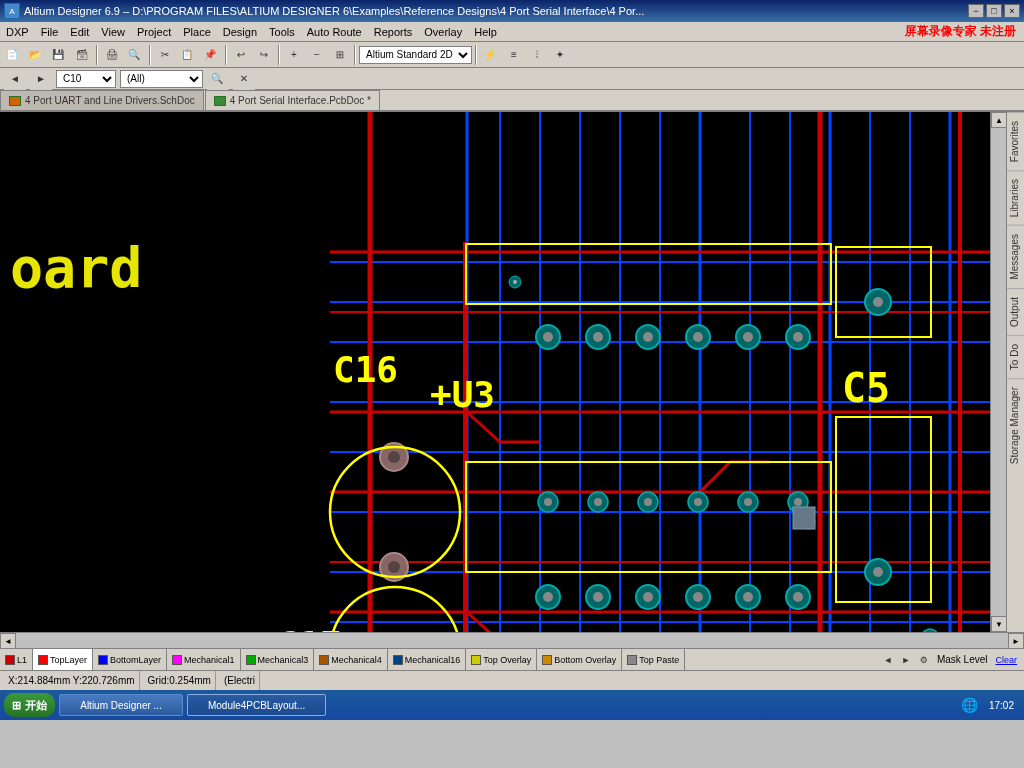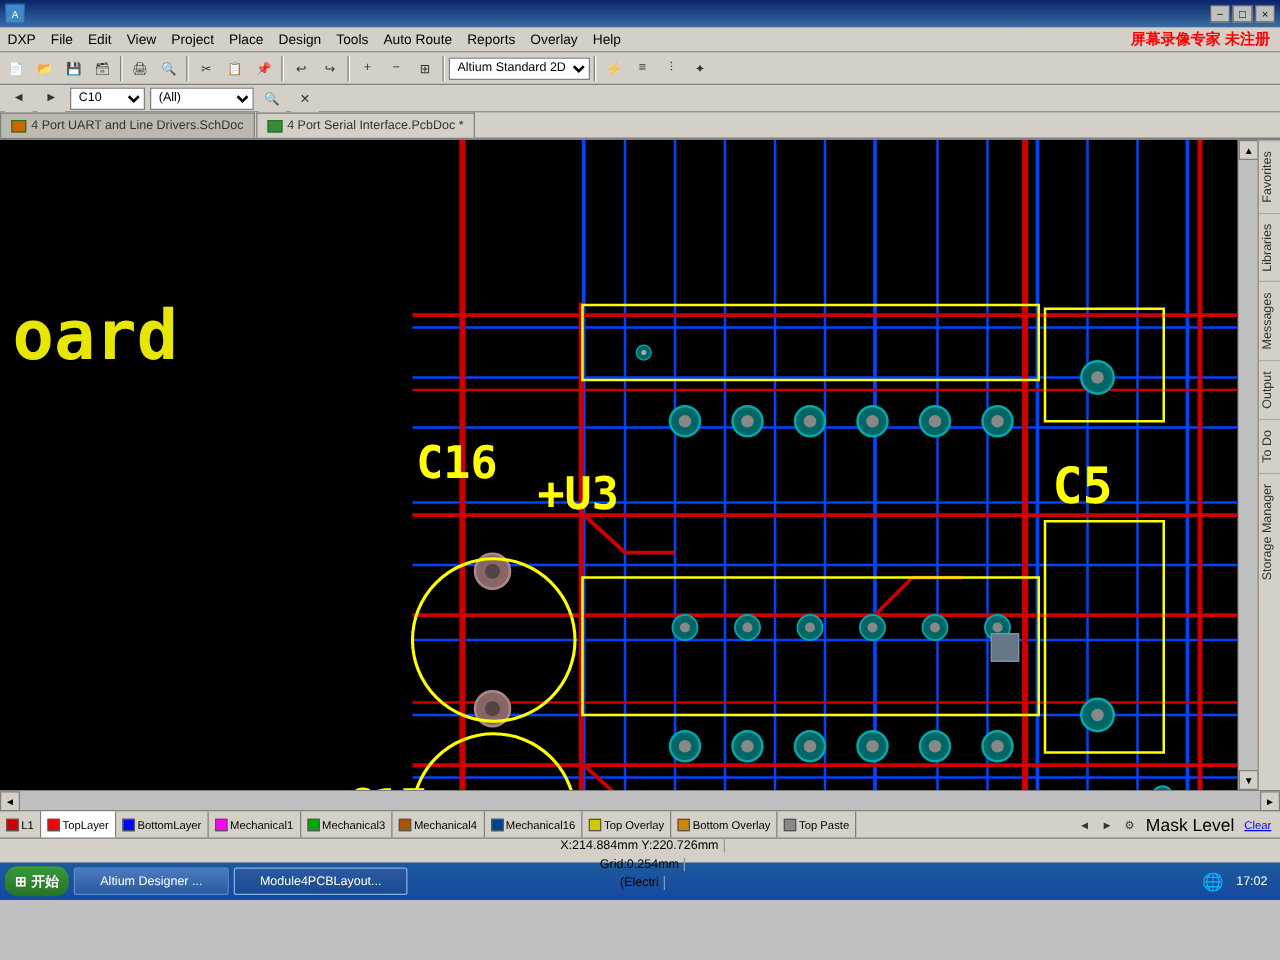--- a/index.html
+++ b/index.html
@@ -177,21 +177,20 @@
     
     #status-bar {
       height: 20px;
       background: #d4d0c8;
       display: flex;
       align-items: center;
       border-top: 1px solid #808080;
       font-size: 10px;
       padding: 0 4px;
       gap: 4px;
-      flex-direction: column;
     }
     .status-item { padding: 0 4px; border-right: 1px solid #999; height: 100%; display: flex; align-items: center; }
 
     
     #taskbar {
       height: 30px;
       background: linear-gradient(to bottom, #1c5a9c, #1548a0);
       display: flex;
       align-items: center;
       padding: 0 4px;
@@ -227,20 +226,21 @@
     }
     .h-scroll-btn { width: 16px; height: 16px; background: #d4d0c8; border: 1px solid #808080; display: flex; align-items: center; justify-content: center; font-size: 8px; cursor: pointer; }
     .h-scroll-track { flex: 1; background: #c0c0c0; }
   </style>
 </head>
 <body>
 
 <div id="title-bar">
   <div id="title-bar-left">
     <div class="title-icon">A</div>
+    <span>Altium Designer 6.9 – D:\PROGRAM FILES\ALTIUM DESIGNER 6\Examples\Reference Designs\4 Port Serial Interface\4 Por...</span>
   </div>
   <div id="title-bar-right">
     <div class="title-btn">−</div>
     <div class="title-btn">□</div>
     <div class="title-btn">×</div>
   </div>
 </div>
 
 <div id="menu-bar">
   <span class="menu-item">DXP</span>
@@ -533,21 +533,21 @@
     <span>Bottom Overlay</span>
   </div>
   <div class="layer-tab">
     <span class="layer-dot" style="background:#888888;"></span>
     <span>Top Paste</span>
   </div>
   <div style="margin-left:auto;display:flex;align-items:center;gap:2px;padding:0 4px;">
     <div class="tb-btn" style="width:16px;height:16px;font-size:9px;">◄</div>
     <div class="tb-btn" style="width:16px;height:16px;font-size:9px;">►</div>
     <div class="tb-btn" style="width:16px;height:16px;font-size:9px;">⚙</div>
-    <span style="font-size:14px;padding:0 3px;">Mask Level</span>
+    <span style="font-size:10px;padding:0 3px;">Mask Level</span>
     <span style="font-size:9px;padding:0 3px;cursor:pointer;color:blue;text-decoration:underline;">Clear</span>
   </div>
 </div>
 
 <div id="status-bar">
   <span class="status-item">X:214.884mm Y:220.726mm</span>
   <span class="status-item">Grid:0.254mm</span>
   <span class="status-item">(Electri</span>
 </div>
 

